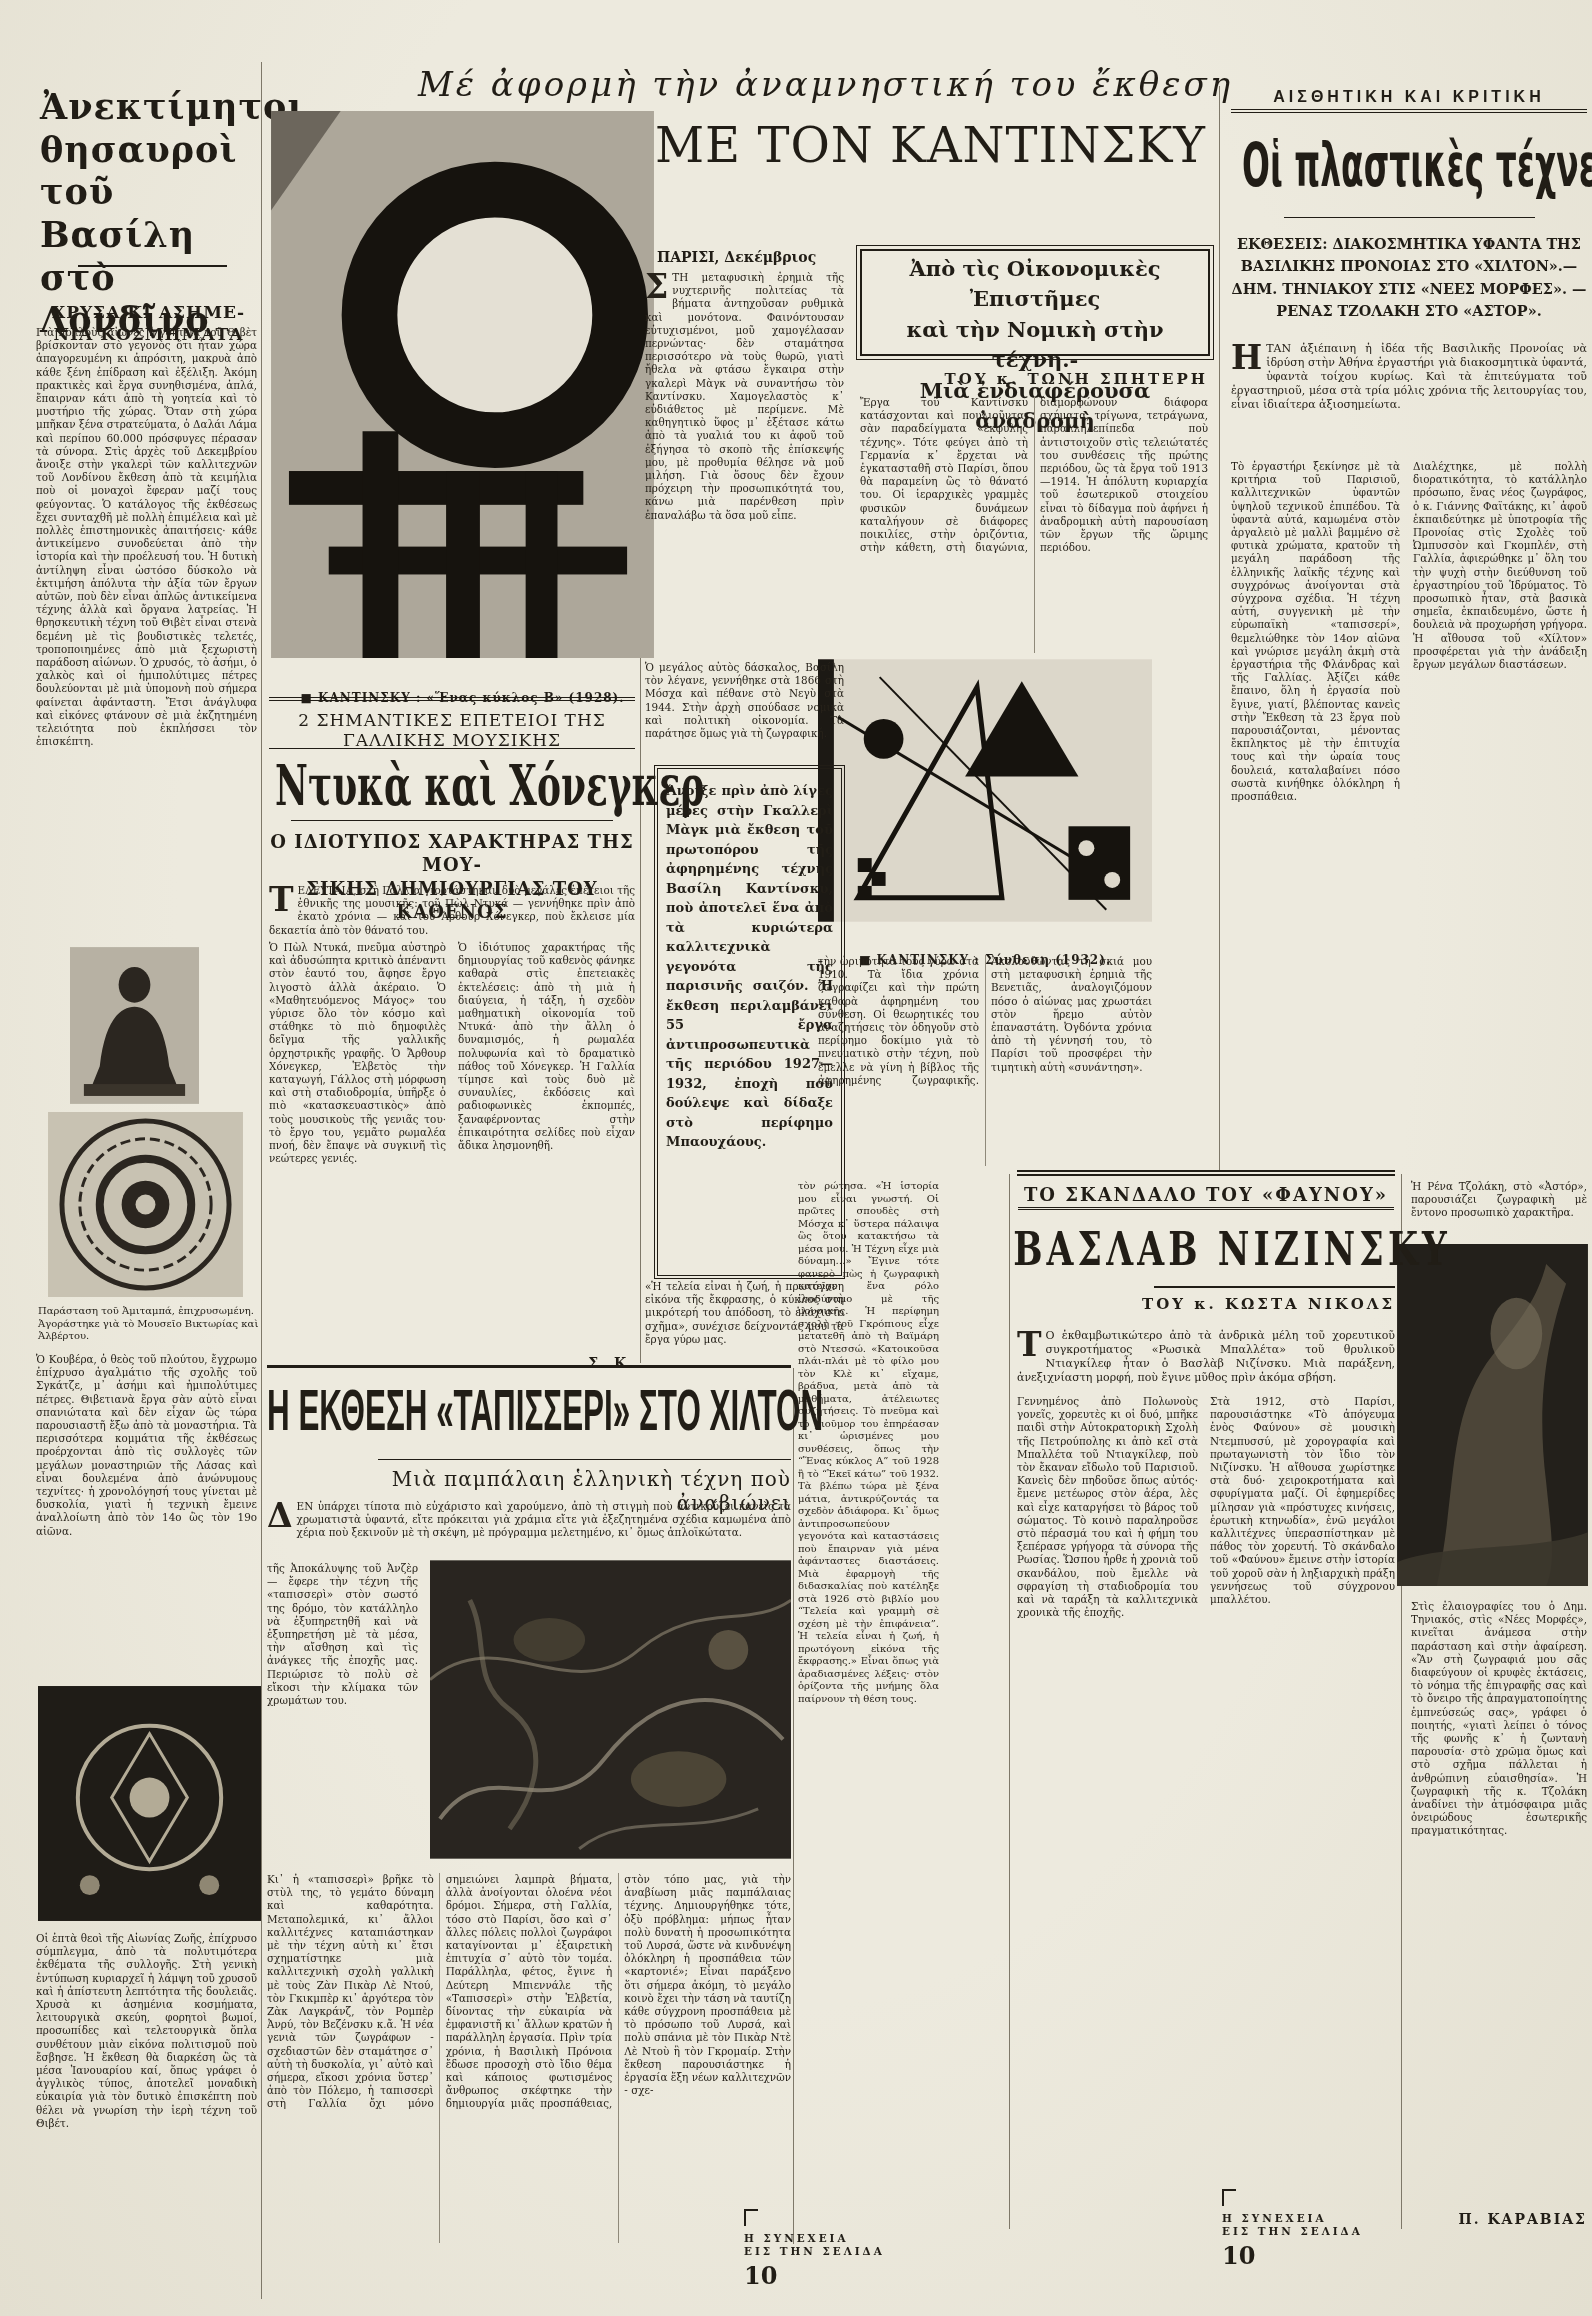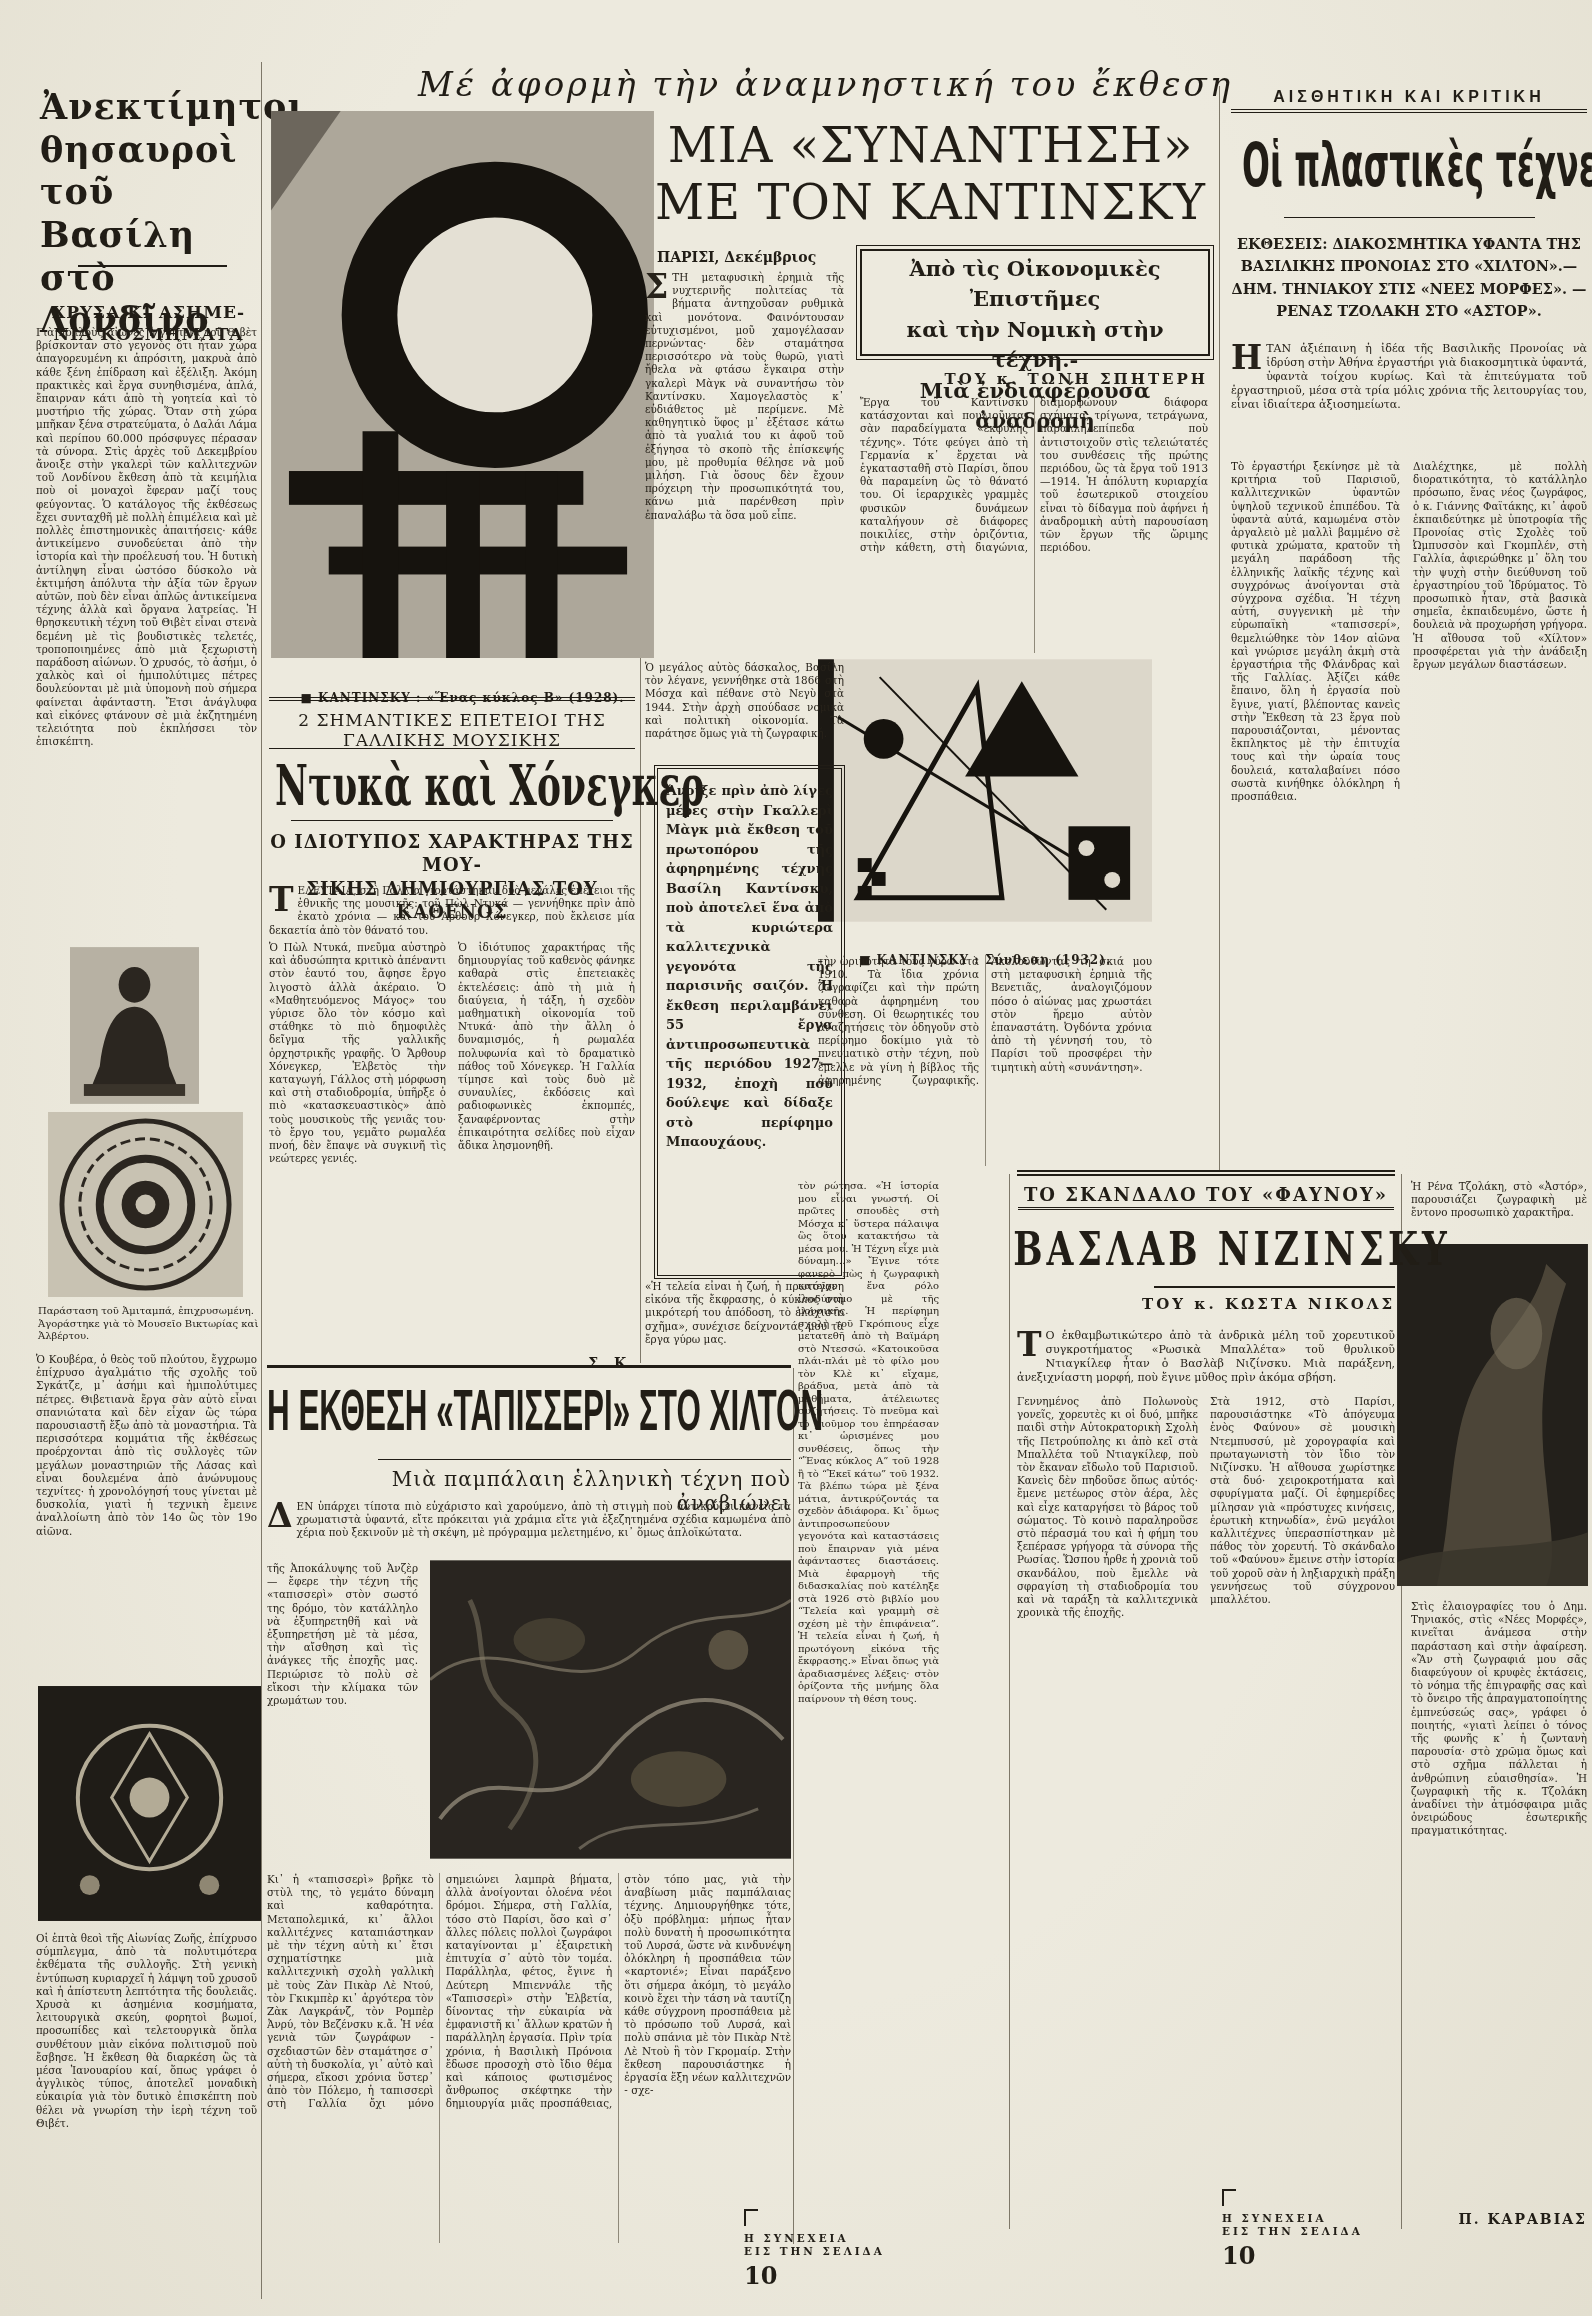--- a/index.html
+++ b/index.html
@@ -127,21 +127,20 @@
       <rect x="92" y="322" width="36" height="228"></rect>
       <rect x="176" y="362" width="34" height="188"></rect>
       <rect x="256" y="362" width="32" height="188"></rect>
     </g>
   </svg>
   <div class="abs caption c" style="left:271px;top:665px;width:383px;">
     <span>■  ΚΑΝΤΙΝΣΚΥ :  «Ἕνας κύκλος Β» (1928).</span>
   </div>
 
   <div class="abs main-head" style="left:652px;top:117px;width:557px;">
-    <div>ΜΙΑ «ΣΥΝΑΝΤΗΣΗ»</div>
     <div>ΜΕ ΤΟΝ ΚΑΝΤΙΝΣΚΥ</div>
   </div>
 
   <div class="abs" style="left:657px;top:249px;font-weight:bold;font-size:14px;">
     <span>ΠΑΡΙΣΙ, Δεκέμβριος</span>
   </div>
   <div class="abs bt" style="left:645px;top:271px;width:199px;height:386px;">
     <span class="dc">Σ</span><span>ΤΗ μεταφυσικὴ ἐρημιὰ τῆς νυχτερινῆς πολιτείας τὰ βήματα ἀντηχοῦσαν ρυθμικὰ καὶ μονότονα. Φαινόντουσαν εὐτυχισμένοι, μοῦ χαμογέλασαν περνώντας· δὲν σταμάτησα περισσότερο νὰ τοὺς θωρῶ, γιατὶ ἤθελα νὰ φτάσω ἔγκαιρα στὴν γκαλερὶ Μὰγκ νὰ συναντήσω τὸν Καντίνσκυ. Χαμογελαστὸς κ᾽ εὐδιάθετος μὲ περίμενε. Μὲ καθηγητικὸ ὕφος μ᾽ ἐξέτασε κάτω ἀπὸ τὰ γυαλιά του κι ἀφοῦ τοῦ ἐξήγησα τὸ σκοπὸ τῆς ἐπίσκεψής μου, μὲ προθυμία θέλησε νὰ μοῦ μιλήση. Γιὰ ὅσους δὲν ἔχουν πρόχειρη τὴν προσωπικότητά του, κάνω μιὰ παρένθεση πρὶν ἐπαναλάβω τὰ ὅσα μοῦ εἶπε.</span>
   </div>
 

